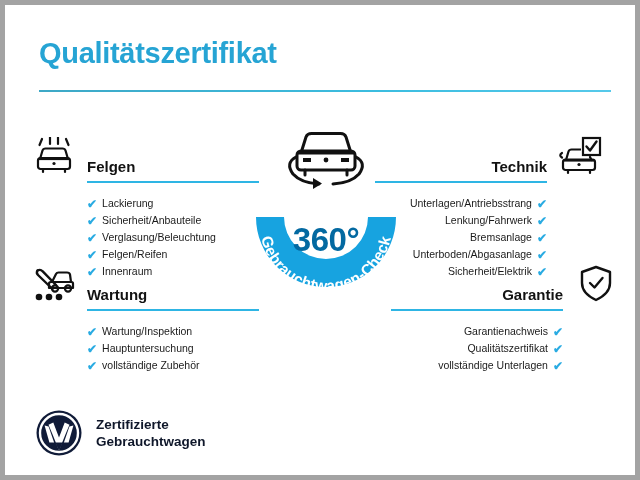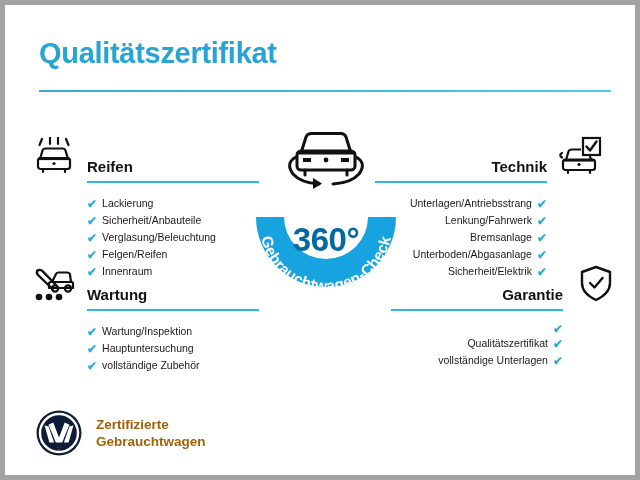--- a/index.html
+++ b/index.html
@@ -154,21 +154,21 @@
     left: 30px;
     top: 404px;
     display: flex;
     align-items: center;
   }
   #vw-mark { width: 48px; height: 48px; }
   #vw-text {
     margin-left: 13px;
     font-size: 13.5px;
     font-weight: bold;
-    color: #a16207;
+    color: #0f172a;
     line-height: 17px;
   }
   #vw-text div { white-space: nowrap; }
 </style>
 </head>
 <body>
 
 <div id="page">
 
   <div id="header-title">Qualitätszertifikat</div>
@@ -185,21 +185,21 @@
             <line x1="34" y1="2" x2="36.5" y2="8"></line>
           </g>
           <path d="M8 22 L10.5 13.5 Q11.2 11.5 13.5 11.5 L30.5 11.5 Q32.8 11.5 33.5 13.5 L36 22" fill="none" stroke="#111" stroke-width="2.2" stroke-linejoin="round"></path>
           <rect x="6" y="21" width="32" height="11" rx="2.5" fill="none" stroke="#111" stroke-width="2.2"></rect>
           <line x1="6.5" y1="22" x2="37.5" y2="22" stroke="#111" stroke-width="2.2"></line>
           <line x1="11" y1="32" x2="11" y2="35" stroke="#111" stroke-width="2.2" stroke-linecap="round"></line>
           <line x1="33" y1="32" x2="33" y2="35" stroke="#111" stroke-width="2.2" stroke-linecap="round"></line>
           <circle cx="22" cy="26.5" r="1.6" fill="#111"></circle>
         </svg>
       </div>
-      <div class="sec-title">Reifen</div>
+      <div class="sec-title">Felgen</div>
       <div class="sec-rule"></div>
     </div>
     <ul class="sec-list">
       <li>
           <span class="chk">✔</span>
           <span>Lackierung</span>
         </li>
       <li>
           <span class="chk">✔</span>
           <span>Sicherheit/Anbauteile</span>
@@ -302,20 +302,21 @@
         <svg width="36" height="40" viewBox="0 0 36 40">
           <path d="M18 3 L32 8 L32 19 Q32 29.5 18 36 Q4 29.5 4 19 L4 8 Z" fill="none" stroke="#111" stroke-width="2.4" stroke-linejoin="round"></path>
           <path d="M12 19 L16.5 23.5 L24.5 14" fill="none" stroke="#111" stroke-width="2.4" stroke-linecap="round" stroke-linejoin="round"></path>
         </svg>
       </div>
       <div class="sec-title">Garantie</div>
       <div class="sec-rule"></div>
     </div>
     <ul class="sec-list">
       <li>
+          <span>Garantienachweis</span>
           <span class="chk">✔</span>
         </li>
       <li>
           <span>Qualitätszertifikat</span>
           <span class="chk">✔</span>
         </li>
       <li>
           <span>vollständige Unterlagen</span>
           <span class="chk">✔</span>
         </li>

